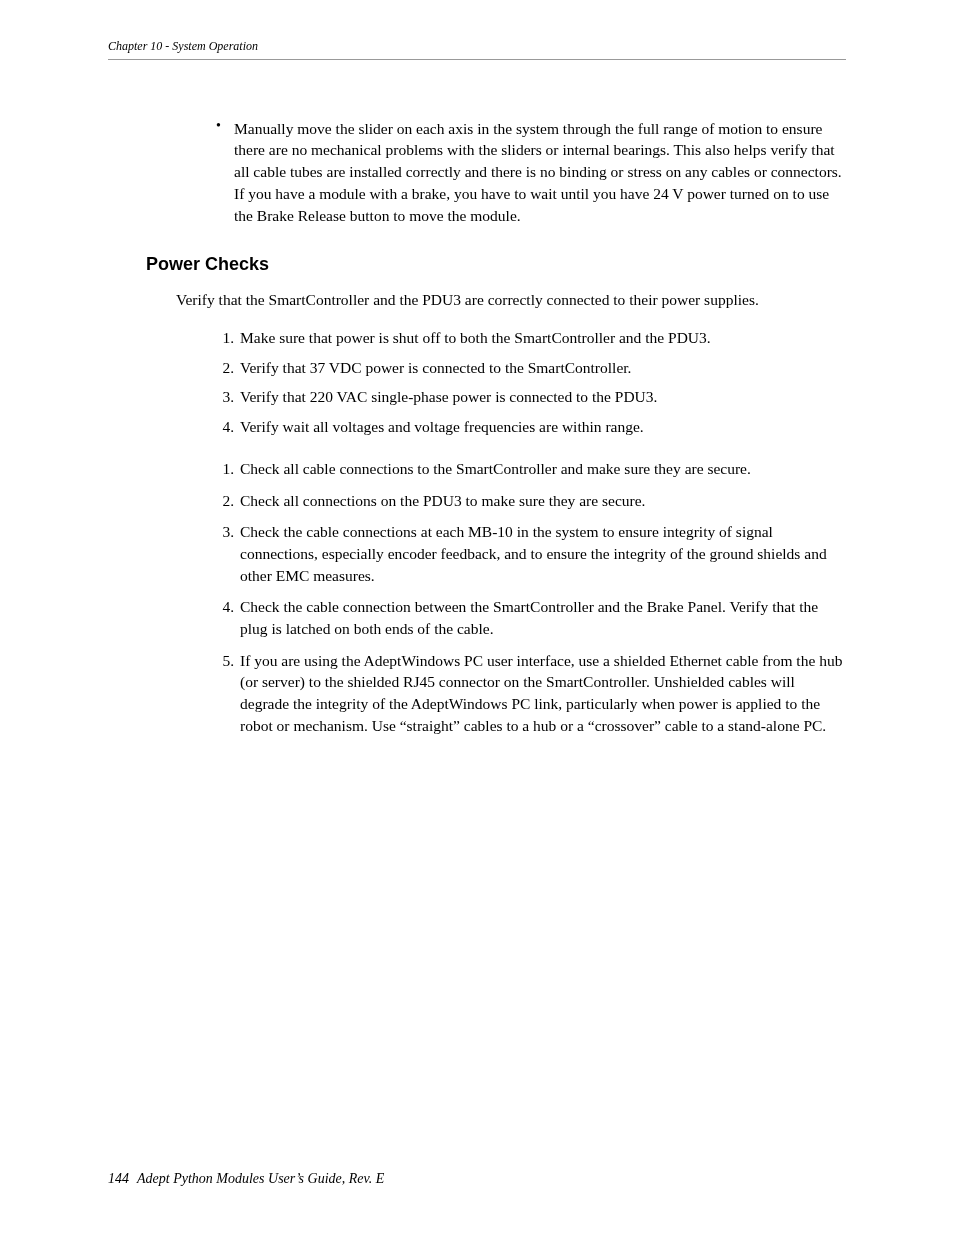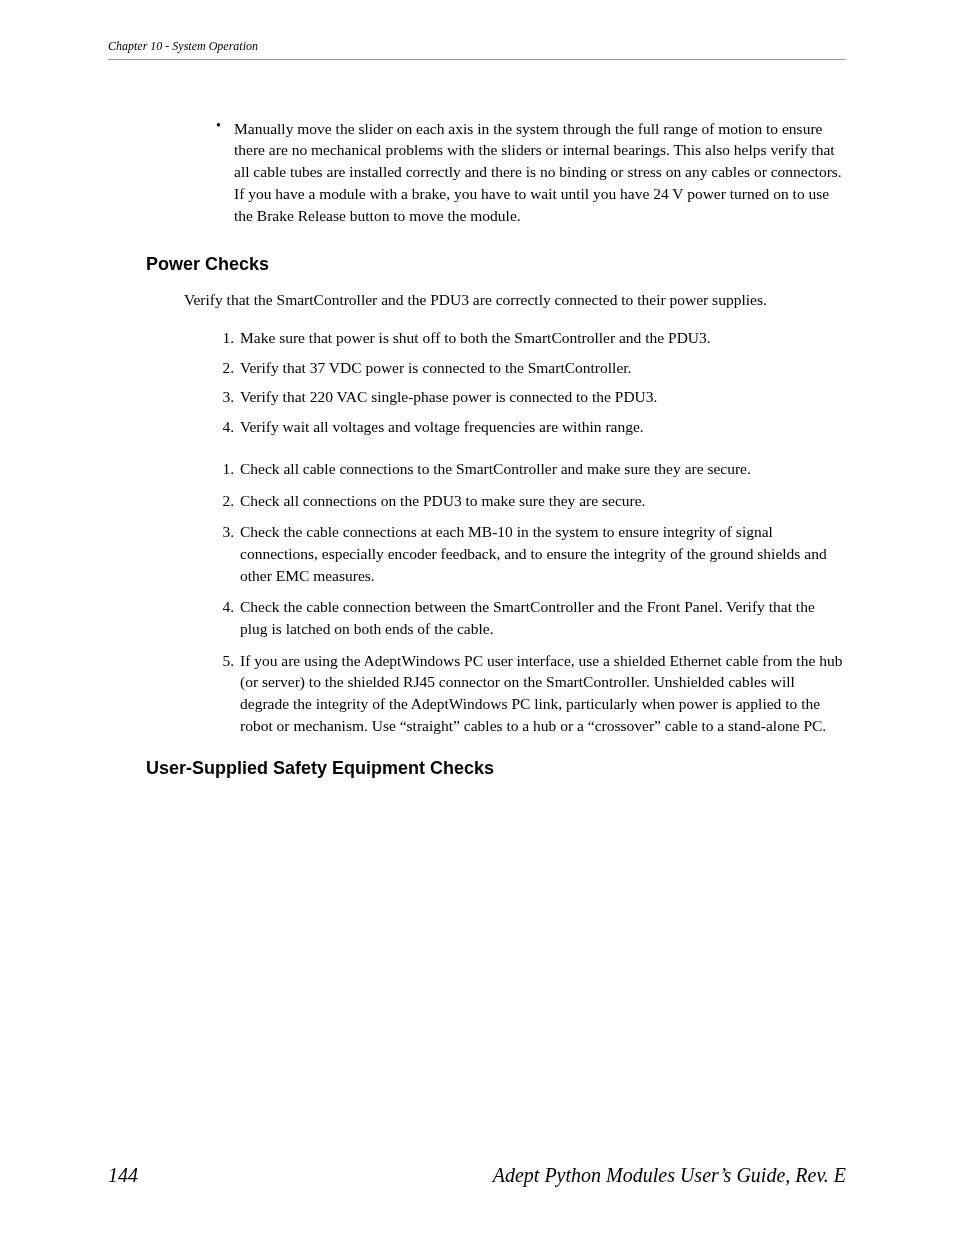--- a/index.html
+++ b/index.html
@@ -33,21 +33,21 @@
     min-width: 18px;
   }
   .h2 {
     font-family: "Century Gothic", "Avant Garde", "Trebuchet MS", sans-serif;
     color: #000000;
     font-weight: bold;
     font-size: 18px;
     margin: 16px 0 12px 0;
   }
   .para {
-    margin: 0 0 14px 38px;
+    margin: 0 0 14px 30px;
     font-family: Liberation Serif, serif;
   }
   ol.steps {
     margin: 16px 0 20px 52px;
     padding-left: 40px;
   }
   ol.steps li {
     padding-left: 2px;
     margin-bottom: 8px;
   }
@@ -63,24 +63,24 @@
     font-style: italic;
     font-weight: bold;
   }
   .footer {
     position: absolute;
     bottom: 46px;
     left: 108px;
     right: 108px;
     display: flex;
     font-style: italic;
-    font-size: 20px;
+    font-size: 14px;
   }
   .footer .pnum { flex: 0 0 auto; }
-  .footer .ftitle { flex: 1 1 auto; text-align: right; padding-left: 8px; }
+  .footer .ftitle { flex: 1 1 auto; text-align: left; padding-left: 8px; }
   .bmark { font-size: 14px; line-height: 1.2; }
 </style>
 </head>
 <body>
 
 <div class="running-head">Chapter 10 - System Operation</div>
 
 <div class="content">
 
   <div class="bullet">
@@ -94,24 +94,23 @@
     <li>Make sure that power is shut off to both the SmartController and the PDU3.</li>
     <li>Verify that 37 VDC power is connected to the SmartController.</li>
     <li>Verify that 220 VAC single-phase power is connected to the PDU3.</li>
     <li>Verify wait all voltages and voltage frequencies are within range.</li>
   </ol>
 
   <ol class="steps wide">
     <li>Check all cable connections to the SmartController and make sure they are secure.</li>
     <li>Check all connections on the PDU3 to make sure they are secure.</li>
     <li>Check the cable connections at each MB-10 in the system to ensure integrity of signal connections, especially encoder feedback, and to ensure the integrity of the ground shields and other EMC measures.</li>
-    <li>Check the cable connection between the SmartController and the Front Panel. Verify that the plug is latched on both ends of the cable.</li>
+    <li>Check the cable connection between the SmartController and the Brake Panel. Verify that the plug is latched on both ends of the cable.</li>
     <li>If you are using the AdeptWindows PC user interface, use a shielded Ethernet cable from the hub (or server) to the shielded RJ45 connector on the SmartController. Unshielded cables will degrade the integrity of the AdeptWindows PC link, particularly when power is applied to the robot or mechanism. Use “straight” cables to a hub or a “crossover” cable to a stand-alone PC.</li>
   </ol>
 
-  <div class="h2">User-Supplied Safety Equipment Checks</div>
 
 </div>
 
 <div class="footer">
   <span class="pnum">144</span>
   <span class="ftitle">Adept Python Modules User’s Guide, Rev. E</span>
 </div>
 
 </body></html>

